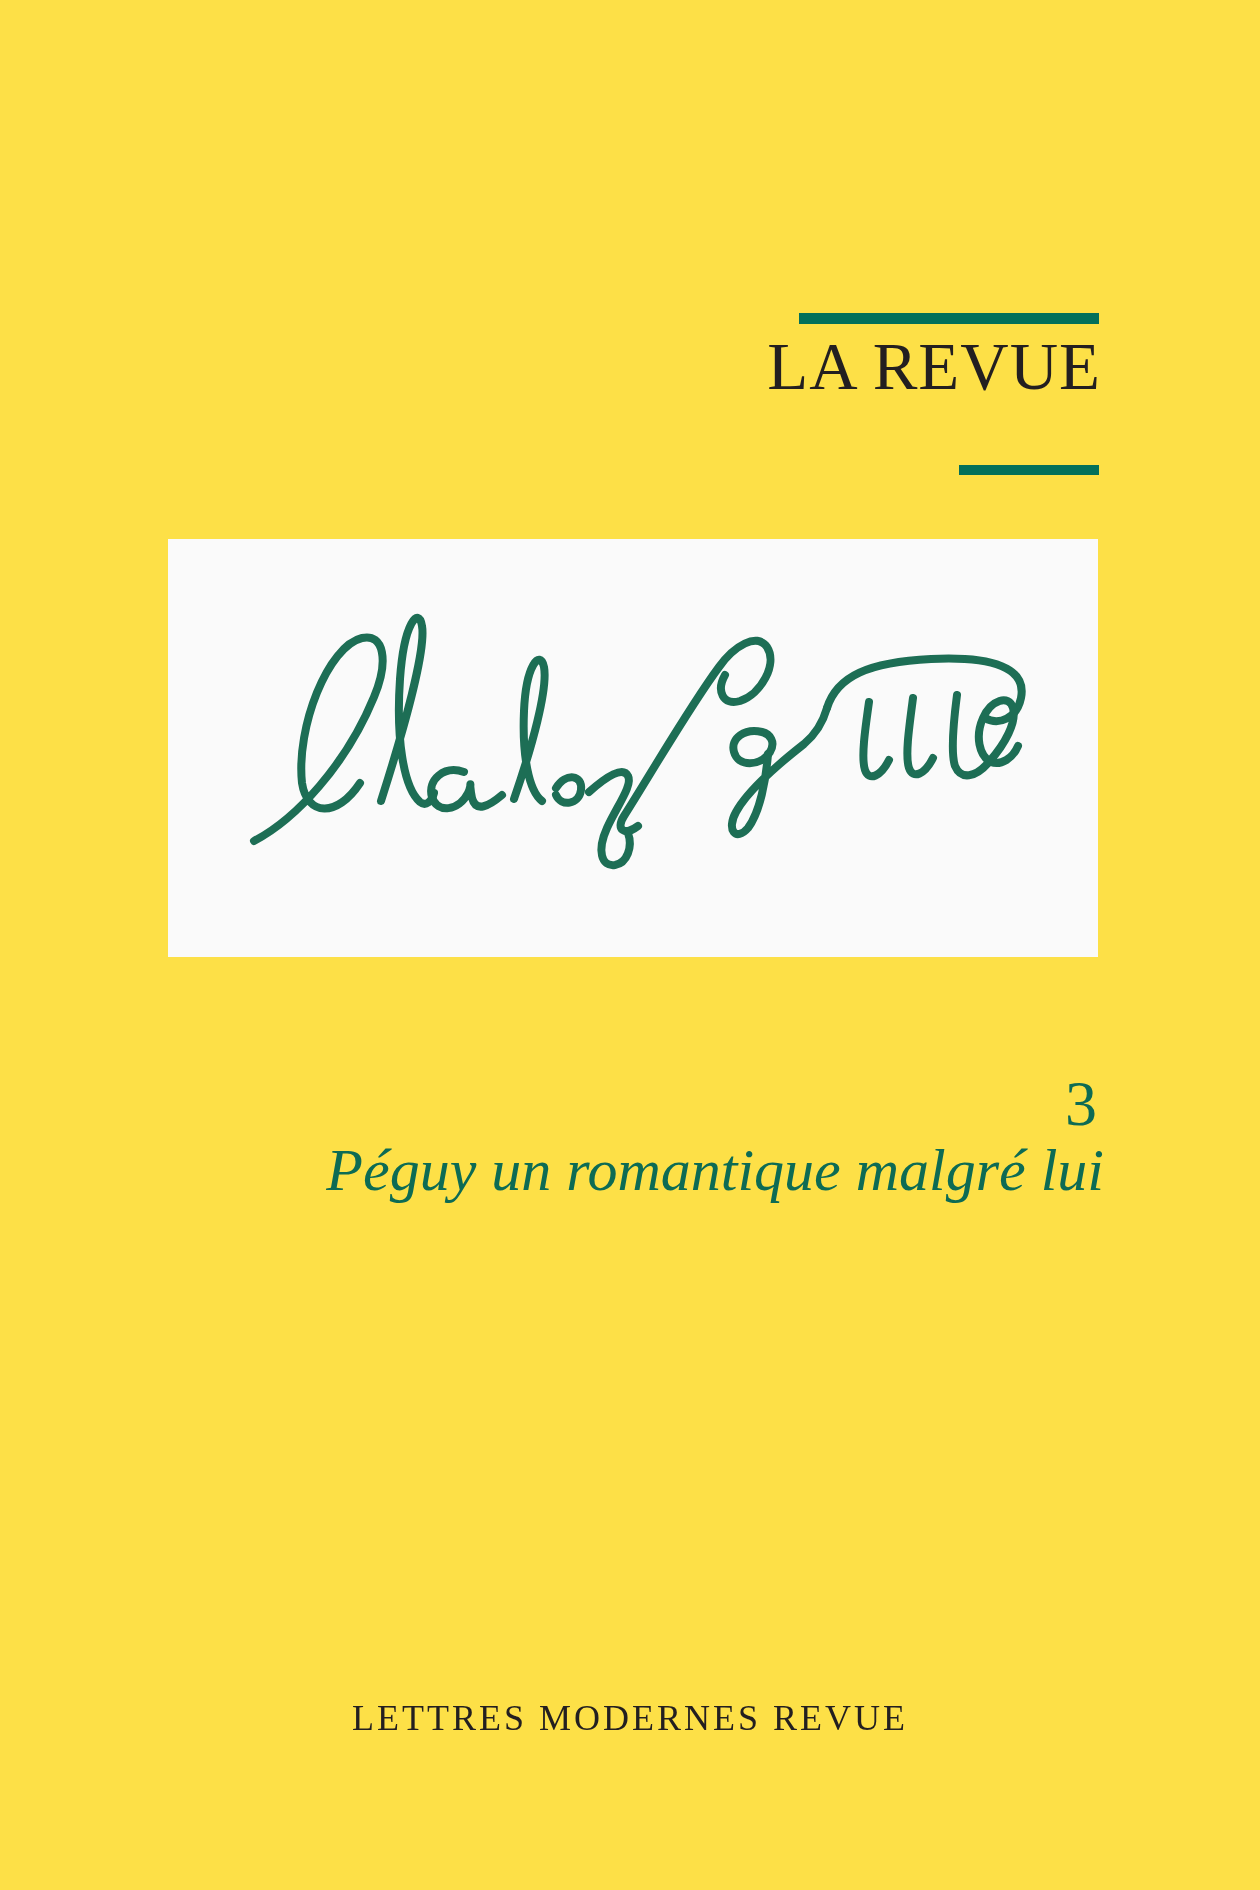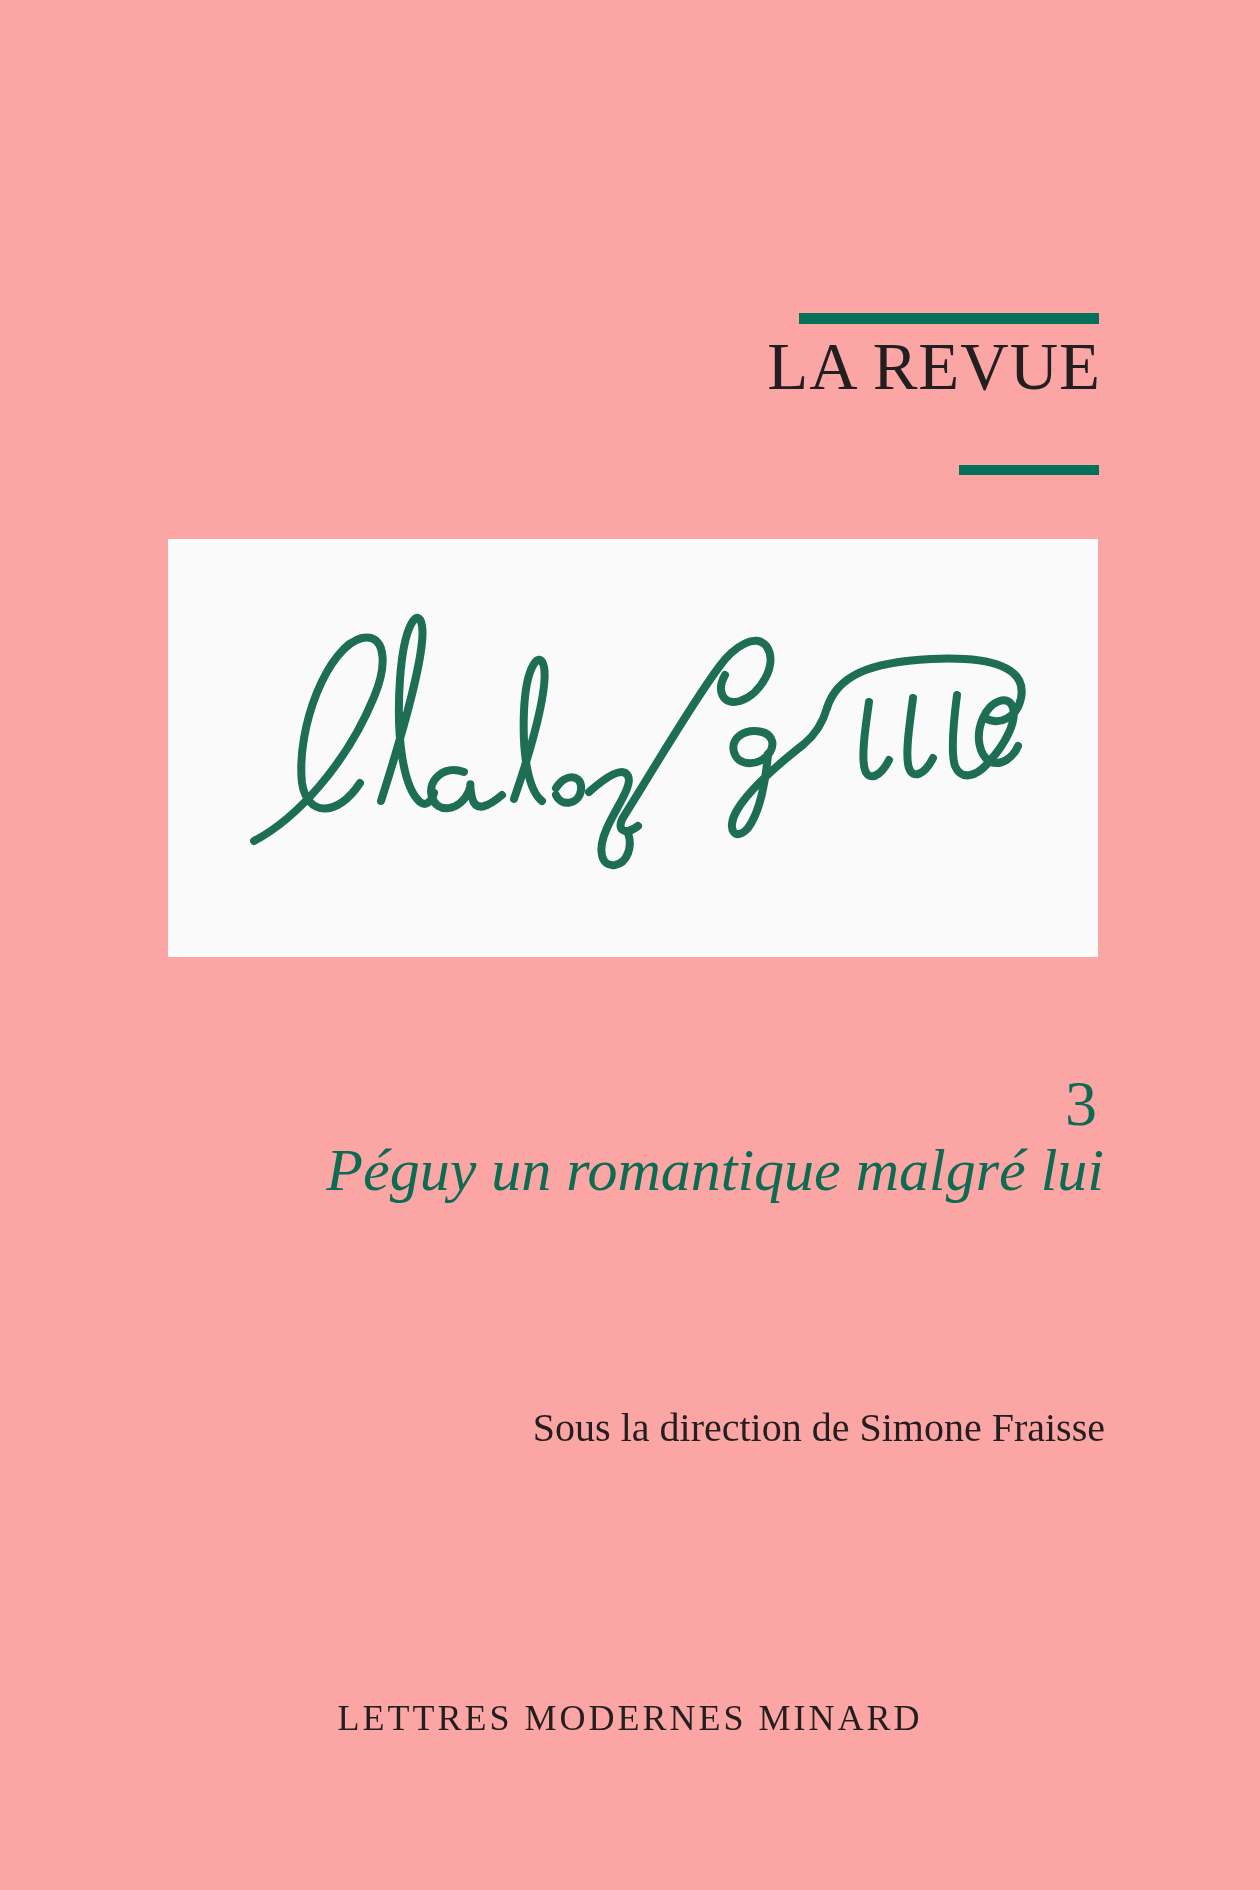--- a/index.html
+++ b/index.html
@@ -1,20 +1,20 @@
 <!DOCTYPE html>
 <html style="--accent: #03705a; --ink: #231f20; --issue: #0d6b54; --sig: #1d6e55; --panel: #fafafa;"><head>
 <meta charset="utf-8">
 <style>
   html,body { margin:0; padding:0; background:#e8e8e8; }
   .page {
     position:relative;
     width:1260px; height:1890px;
     margin:0 auto;
-    background:#fca5a5;
+    background:#fde047;
     font-family:"Liberation Serif", serif;
     color:var(--ink,#231f20);
     overflow:hidden;
   }
   .rule {
     position:absolute;
     background:var(--accent,#03705a);
   }
   .rule-top    { right:161px; top:313px; width:300px; height:11px; }
   .rule-bottom { right:161px; top:465px; width:140px; height:10px; }
@@ -94,17 +94,16 @@
       <path class="sig-stroke" d="M 701 163 C 697 191 693 219 697 231 C 701 243 713 237 721 221"></path>
       <path class="sig-stroke" d="M 745 159 C 741 189 737 217 741 229 C 745 241 757 235 765 219"></path>
       <path class="sig-stroke" d="M 789 156 C 785 187 783 215 787 227 C 793 241 807 239 821 223 C 837 205 849 183 845 169 C 841 155 823 161 815 179 C 807 197 811 217 823 223 C 833 227 845 219 850 207"></path>
     </svg>
   </div>
 
   <div class="issue-number">3</div>
 
   <div class="issue-title">Péguy un romantique malgré lui</div>
 
-  <div class="editor-credit">Sous la direction de Simone Fraisse</div>
 
-  <div class="publisher-imprint">LETTRES MODERNES MINARD</div>
+  <div class="publisher-imprint">LETTRES MODERNES REVUE</div>
 
 </div>
 
 </body></html>

